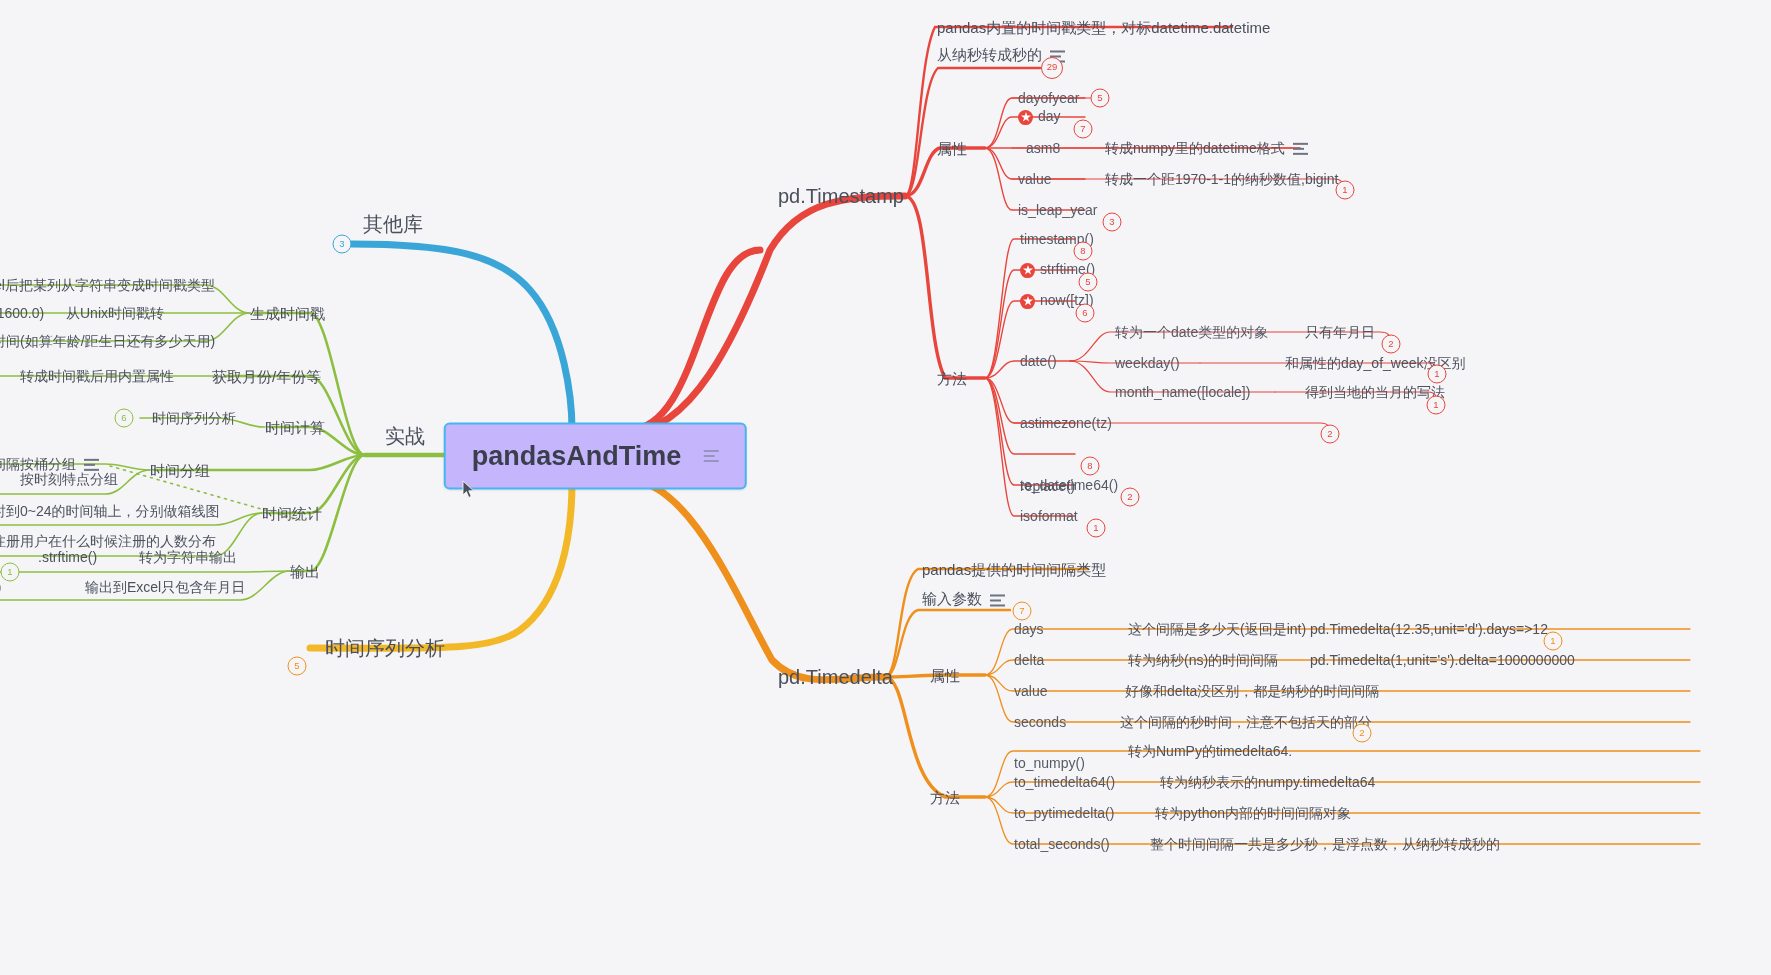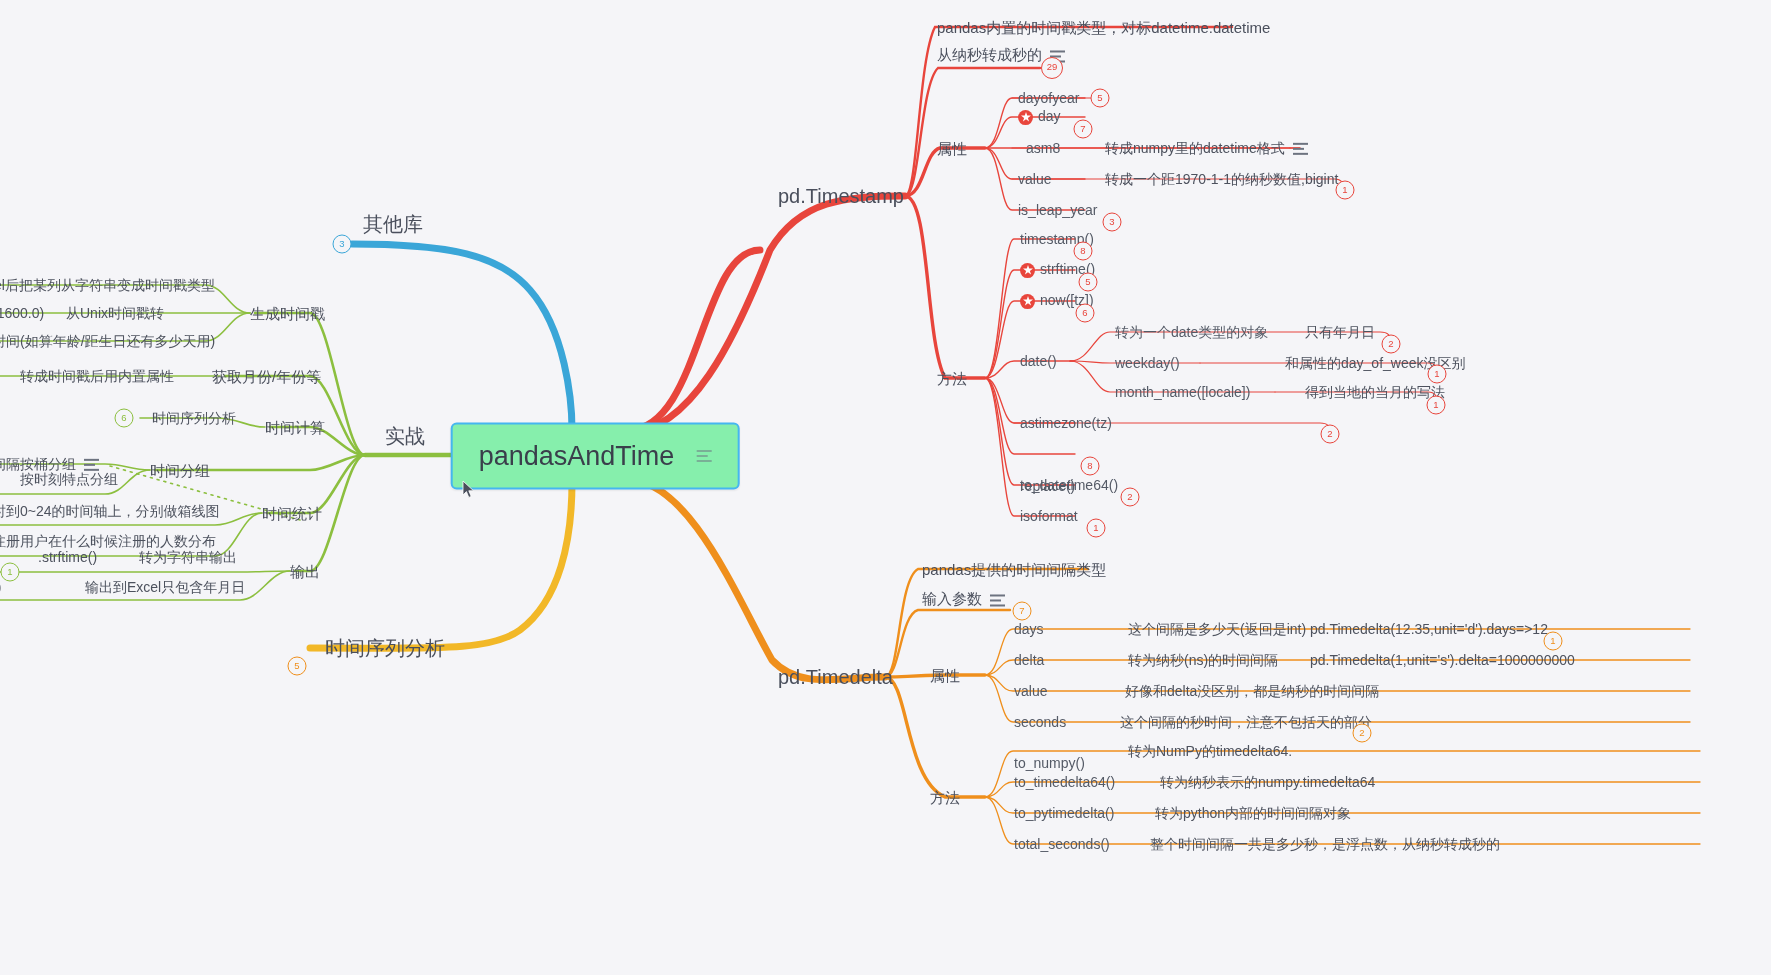--- a/index.html
+++ b/index.html
@@ -17,30 +17,31 @@
   .node{
     position:absolute;
     white-space:nowrap;
     color:#4a4f5c;
     font-size:15px;
     line-height:1;
     transform:translateY(-50%);
   }
   .node.center{
     transform:translate(-50%,-50%);
-    background:#86efac;
+    background:#c4b5fd;
     border:2px solid #45b6f0;
     border-radius:6px;
     padding:18px 26px;
     font-size:27px;
     color:#3a3f4b;
     display:flex;
     align-items:center;
     gap:14px;
     box-shadow:0 1px 2px rgba(0,0,0,.06);
+    font-weight:bold;
   }
   .node.l1{font-size:20px;color:#4a4f5c;}
   .node.l2{font-size:15px;}
   .node.l3{font-size:14px;color:#545a66;}
   .node.note{font-size:14px;color:#4d525e;}
 
   
   .badge{
     position:absolute;
     width:17px;height:17px;border-radius:50%;

